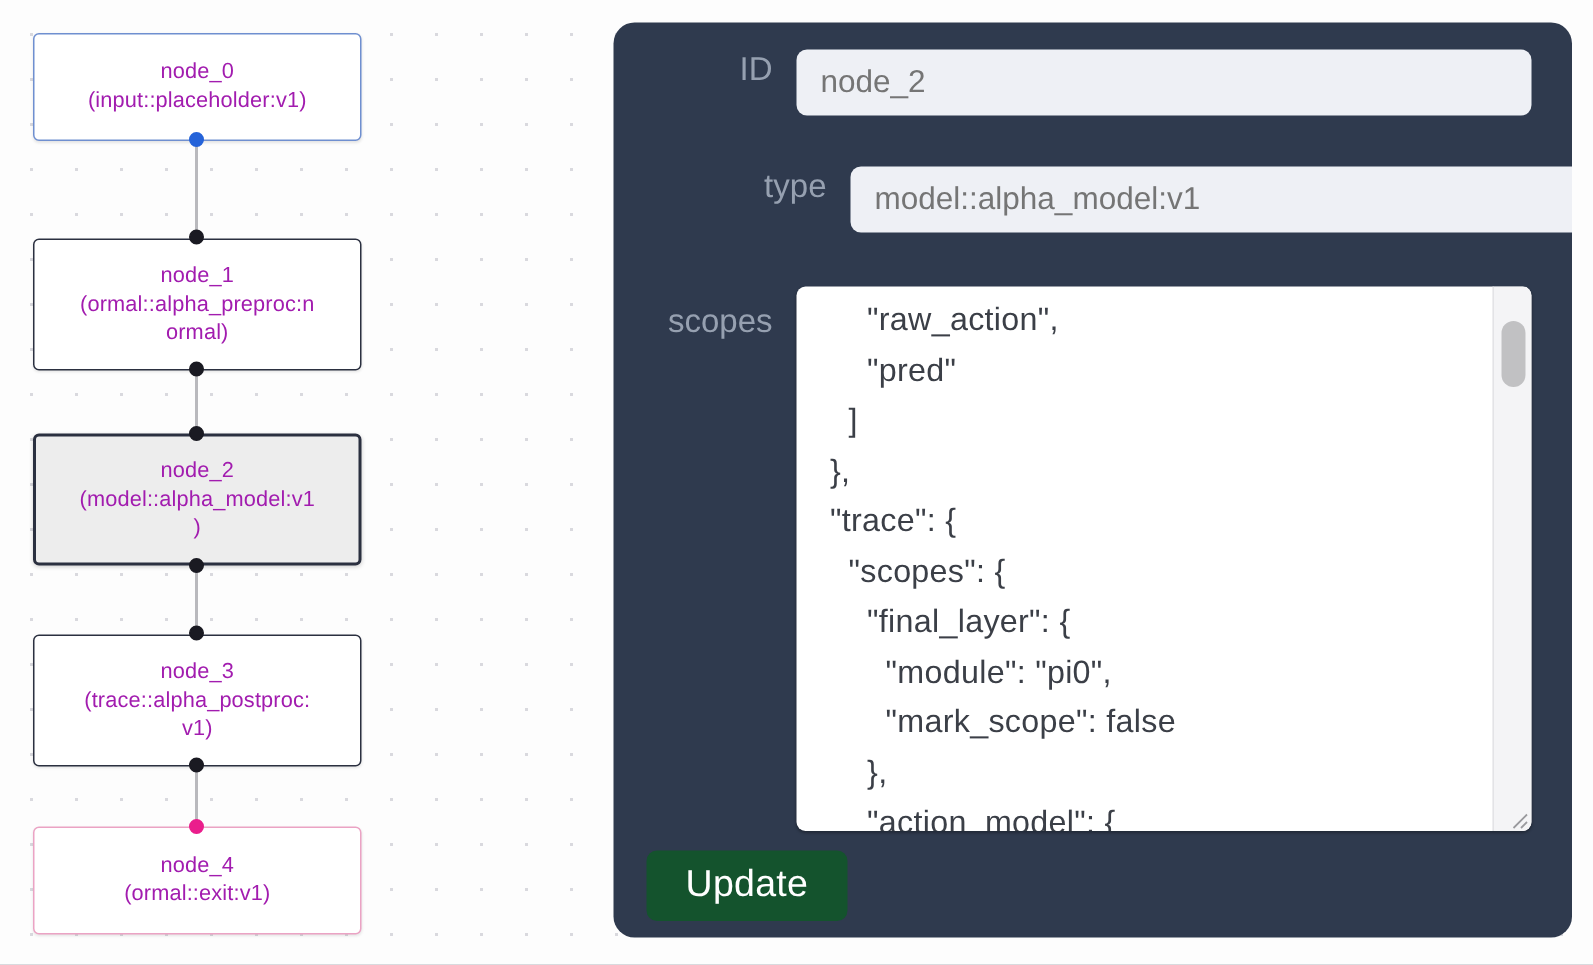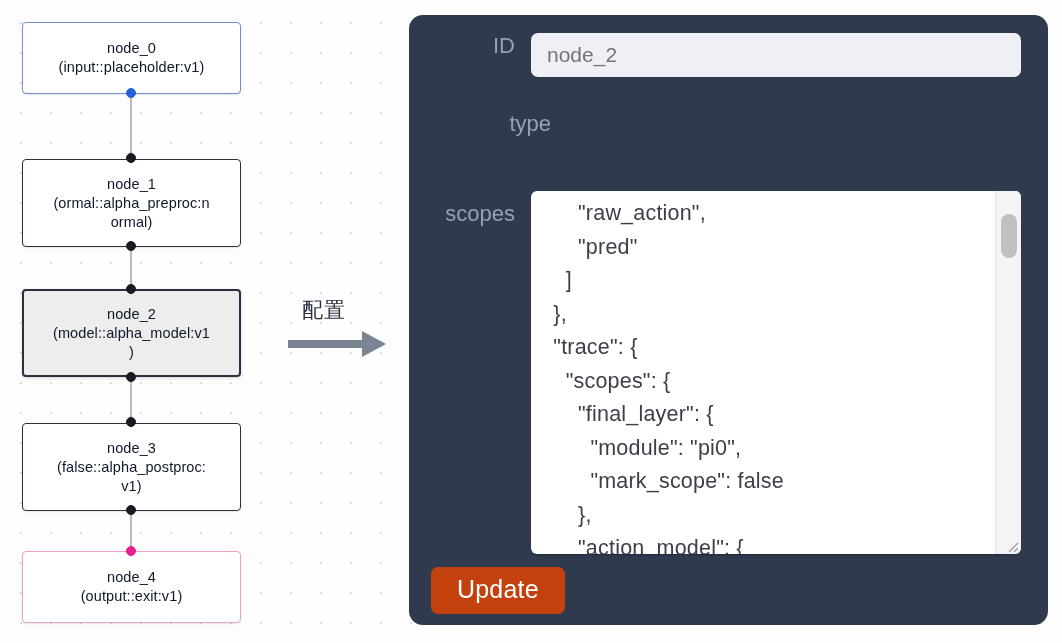--- a/index.html
+++ b/index.html
@@ -32,21 +32,21 @@
     box-sizing: border-box;
     background: #ffffff;
     border: 1.6px solid #2b3040;
     border-radius: 4px;
     display: flex;
     align-items: center;
     justify-content: center;
     text-align: center;
     font-size: 14.5px;
     line-height: 19px;
-    color: #0f172a;
+    color: #a21caf;
     letter-spacing: .1px;
     box-shadow: 0 1px 2px rgba(0,0,0,.10);
     padding: 2px 6px;
   }
   .node .nlabel { white-space: pre-line; }
   .node.n-input  { border-color: #6f8fd0; }
   .node.n-output { border-color: #eba3c4; }
   .node.n-selected {
     background: #ededed;
     border-color: #2b3040;
@@ -174,21 +174,21 @@
   .ta-grip {
     position: absolute;
     right: 2px; bottom: 1px;
     width: 16px; height: 16px;
     pointer-events: none;
   }
 
   #update-btn {
     position: absolute;
     left: 22px; top: 552px;
-    background: #c2410c;
+    background: #14532d;
     color: #ffffff;
     border: none;
     border-radius: 7px;
     font-size: 25px;
     font-family: "Liberation Sans", "DejaVu Sans", sans-serif;
     padding: 8px 26px 10px 26px;
     cursor: pointer;
     letter-spacing: .2px;
   }
 </style>
@@ -219,49 +219,44 @@
   <div class="node n-selected" style="left:22px; top:289px; width:219px; height:88px;">
     <span class="nlabel">node_2
 (model::alpha_model:v1
 )</span>
   </div>
   <div class="handle" style="left:126px; top:284px;"></div>
   <div class="handle" style="left:126px; top:372px;"></div>
 
   <div class="node" style="left:22px; top:423px; width:219px; height:88px;">
     <span class="nlabel">node_3
-(false::alpha_postproc:
+(trace::alpha_postproc:
 v1)</span>
   </div>
   <div class="handle" style="left:126px; top:417px;"></div>
   <div class="handle" style="left:126px; top:505px;"></div>
 
   <div class="node n-output" style="left:22px; top:551px; width:219px; height:72px;">
     <span class="nlabel">node_4
-(output::exit:v1)</span>
+(ormal::exit:v1)</span>
   </div>
   <div class="handle pink" style="left:126px; top:546px;"></div>
 
-  <div id="arrow-group">
-    <div id="arrow-label">配置</div>
-    <svg id="arrow-shape" width="100" height="28" viewBox="0 0 100 28">
-      <path d="M0 10 L74 10 L74 1 L98 14 L74 27 L74 18 L0 18 Z" fill="#7b8493"></path>
-    </svg>
-  </div>
 </div>
 
 <div id="panel">
 
   <div class="field-row" id="row-id">
     <div class="field-label">ID</div>
     <input class="field-input" type="text" placeholder="node_2" style="">
   </div>
 
   <div class="field-row" id="row-type">
     <div class="field-label">type</div>
+    <input class="field-input" type="text" placeholder="model::alpha_model:v1" style="">
   </div>
 
   <div class="field-row" id="row-config">
     <div class="field-label">scopes</div>
     <div class="ta-wrap">
       <textarea id="config-text" spellcheck="false" style="">      "raw_action",
       "pred"
     ]
   },
   "trace": {

